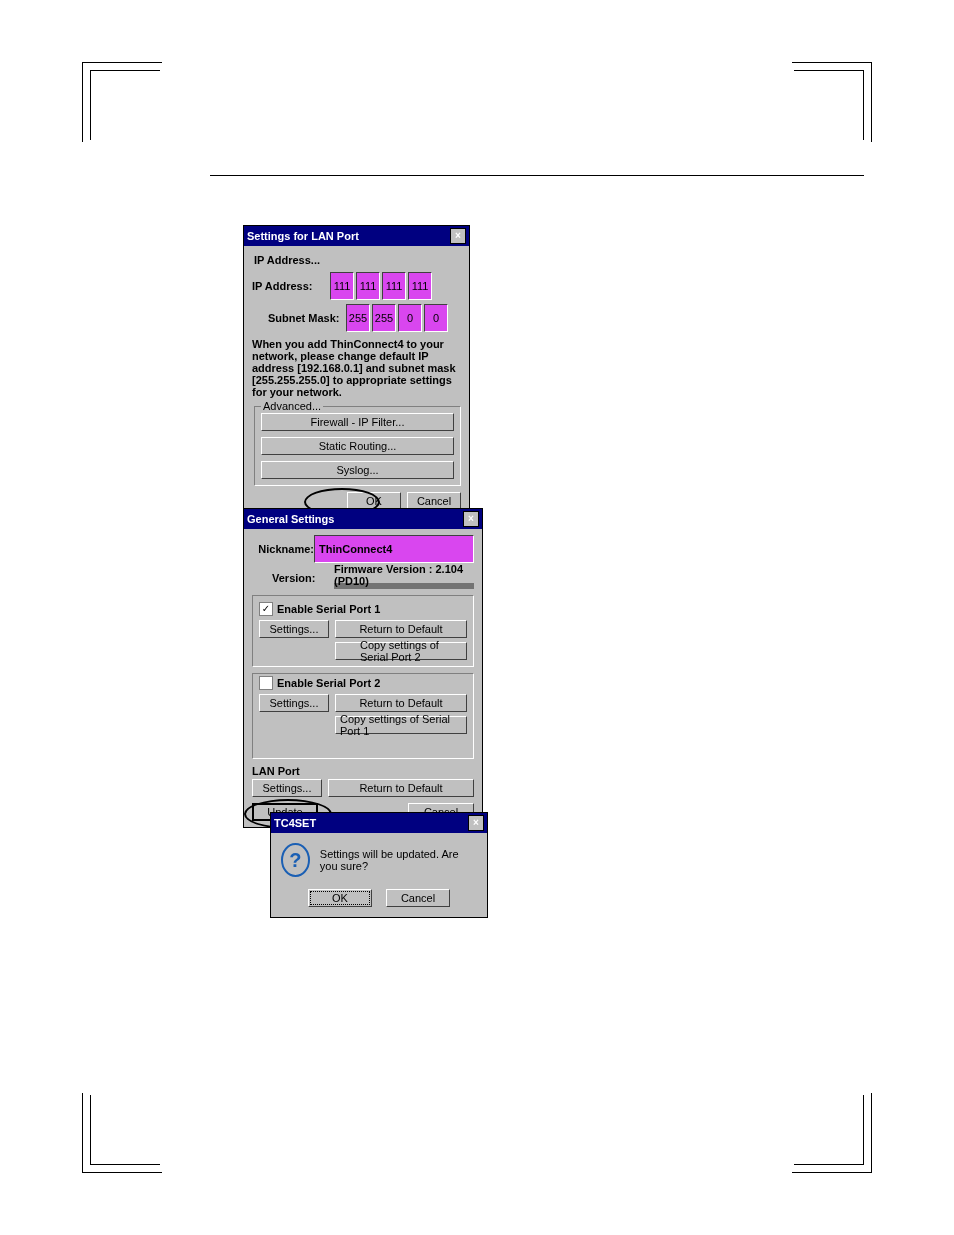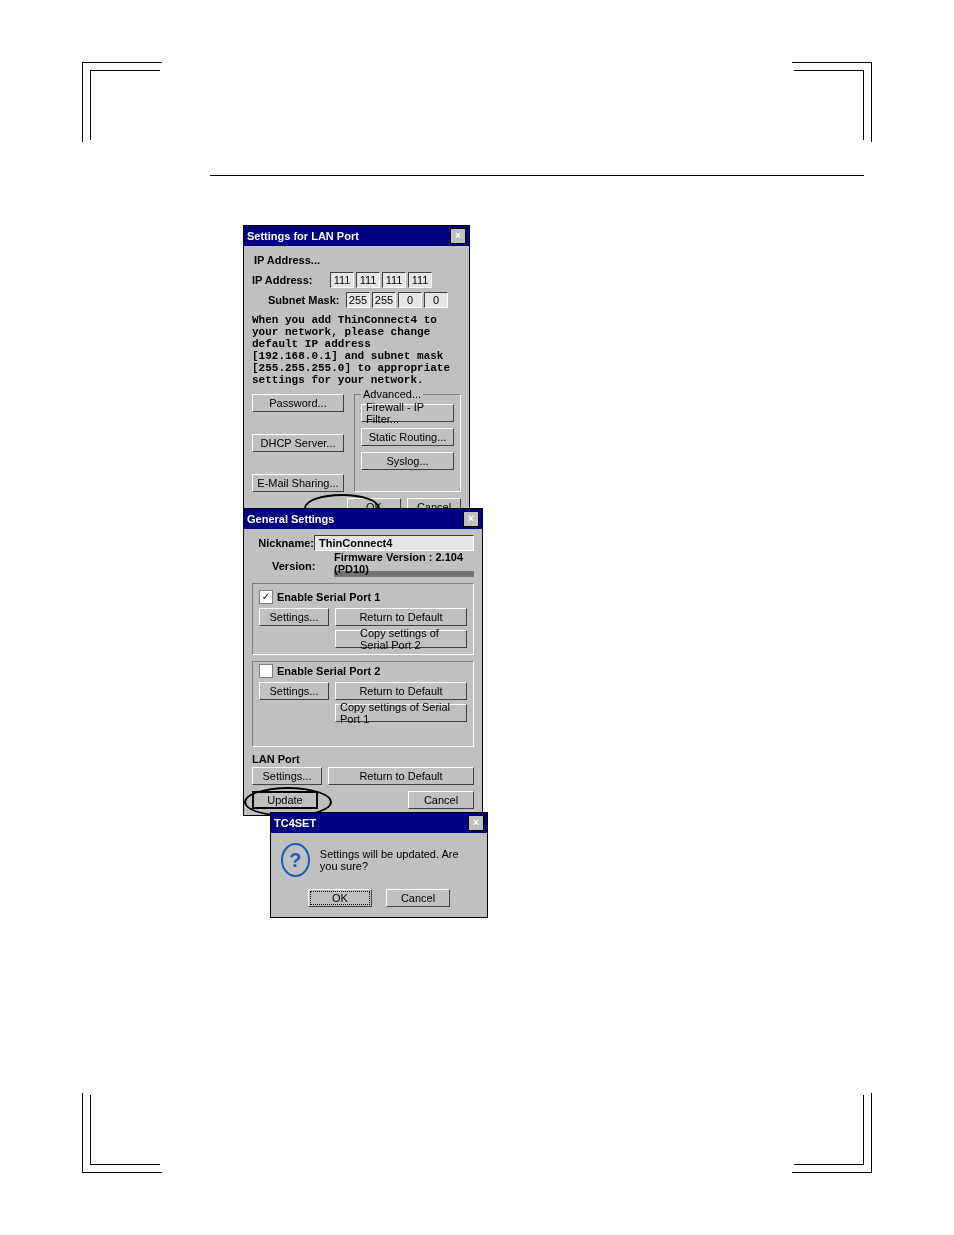--- a/index.html
+++ b/index.html
@@ -19,21 +19,21 @@
   .crop.bl-d{left:90px;bottom:70px;width:0;height:70px;border:none;border-left:1px solid #000;}
   .crop.br-a{right:82px;bottom:62px;width:80px;height:0;border:none;border-bottom:1px solid #000;}
   .crop.br-b{right:82px;bottom:62px;width:0;height:80px;border:none;border-right:1px solid #000;}
   .crop.br-c{right:90px;bottom:70px;width:70px;height:0;border:none;border-bottom:1px solid #000;}
   .crop.br-d{right:90px;bottom:70px;width:0;height:70px;border:none;border-right:1px solid #000;}
   .hr{position:absolute;left:210px;right:90px;top:175px;border-top:1px solid #000;}
   .win{background:#c0c0c0;border:1px solid #000;display:inline-block;}
   .titlebar{background:#000080;color:#fff;font-weight:bold;display:flex;align-items:center;justify-content:space-between;padding:2px 3px;height:16px;}
   .closebox{width:14px;height:14px;background:#c0c0c0;border:1px solid #000;display:flex;align-items:center;justify-content:center;font-size:10px;line-height:10px;font-weight:bold;}
   .btn{background:#c0c0c0;border-top:1px solid #fff;border-left:1px solid #fff;border-right:1px solid #404040;border-bottom:1px solid #404040;height:18px;display:inline-flex;align-items:center;justify-content:center;padding:0 4px;box-sizing:border-box;}
-  .field{background:#e5e5e5;border-top:1px solid #404040;border-left:1px solid #404040;border-right:1px solid #fff;border-bottom:1px solid #fff;height:16px;display:inline-flex;align-items:center;justify-content:center;box-sizing:border-box;}
+  .field{background:#d946ef;border-top:1px solid #404040;border-left:1px solid #404040;border-right:1px solid #fff;border-bottom:1px solid #fff;height:28px;display:inline-flex;align-items:center;justify-content:center;box-sizing:border-box;}
   .lbl{font-weight:bold;}
   .grp{border:1px solid #808080;border-right-color:#fff;border-bottom-color:#fff;position:relative;padding:6px;}
   .grp>.legend{position:absolute;top:-7px;left:6px;background:#c0c0c0;padding:0 2px;font-weight:normal;}
   .ck{width:12px;height:12px;background:#fff;border:1px solid #808080;display:inline-flex;align-items:center;justify-content:center;font-size:10px;margin-right:4px;vertical-align:middle;}
   .oval{position:absolute;border:2px solid #000;border-radius:50%;pointer-events:none;}
   .iconQ{width:30px;height:30px;border:2px solid #1a5fb4;border-radius:50%;color:#1a5fb4;font-weight:bold;font-size:20px;display:flex;align-items:center;justify-content:center;}
   .xicon{font-family:Arial;font-weight:bold;}
 </style>
 </head>
 <body>
@@ -72,33 +72,22 @@
         <span class="field" style="width:24px;margin-right:2px;">111</span>
         <span class="field" style="width:24px;">111</span>
       </div>
       <div style="display:flex;align-items:center;margin-left:16px;margin-bottom:6px;">
         <span class="lbl" style="width:78px;">Subnet Mask:</span>
         <span class="field" style="width:24px;margin-right:2px;">255</span>
         <span class="field" style="width:24px;margin-right:2px;">255</span>
         <span class="field" style="width:24px;margin-right:2px;">0</span>
         <span class="field" style="width:24px;">0</span>
       </div>
-      <div class="lbl" style="line-height:12px;margin:2px 0 8px 0;font-family:Liberation Mono, monospace;">When you add ThinConnect4 to your network, please change default IP address [192.168.0.1] and subnet mask [255.255.255.0] to appropriate settings for your network.</div>
+      <div class="lbl" style="line-height:12px;margin:2px 0 8px 0;">When you add ThinConnect4 to your network, please change default IP address [192.168.0.1] and subnet mask [255.255.255.0] to appropriate settings for your network.</div>
       <div style="display:flex;">
-        <div style="width:100px;display:flex;flex-direction:column;gap:22px;">
-          <div class="btn" style="width:92px;">
-              <span>Password...</span>
-            </div>
-          <div class="btn" style="width:92px;">
-              <span>DHCP Server...</span>
-            </div>
-          <div class="btn" style="width:92px;">
-              <span>E-Mail Sharing...</span>
-            </div>
-        </div>
         <div class="grp" style="flex:1;margin-left:2px;">
           <div class="legend lbl">Advanced...</div>
           <div class="btn" style="width:100%;margin-bottom:6px;">
               <span>Firewall - IP Filter...</span>
             </div>
           <div class="btn" style="width:100%;margin-bottom:6px;">
               <span>Static Routing...</span>
             </div>
           <div class="btn" style="width:100%;">
               <span>Syslog...</span>

